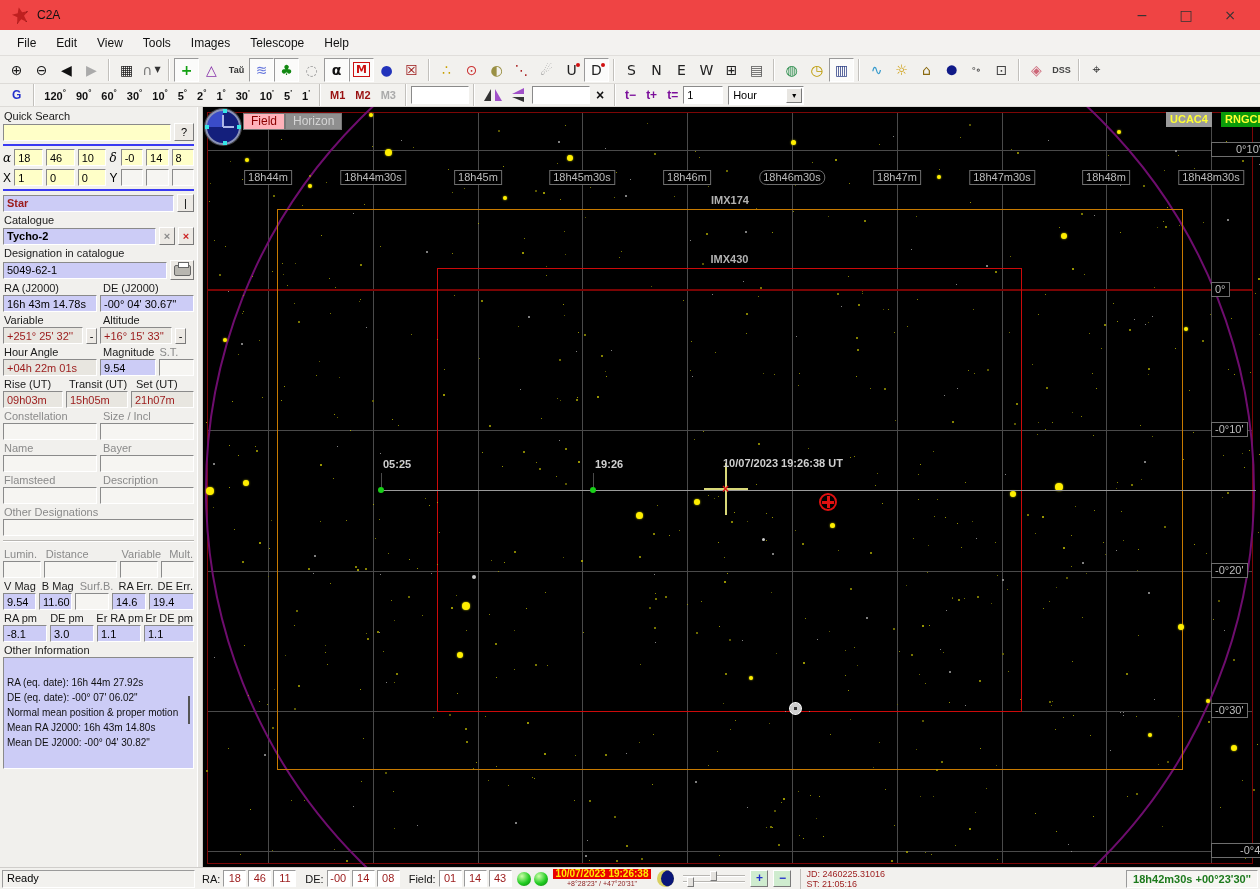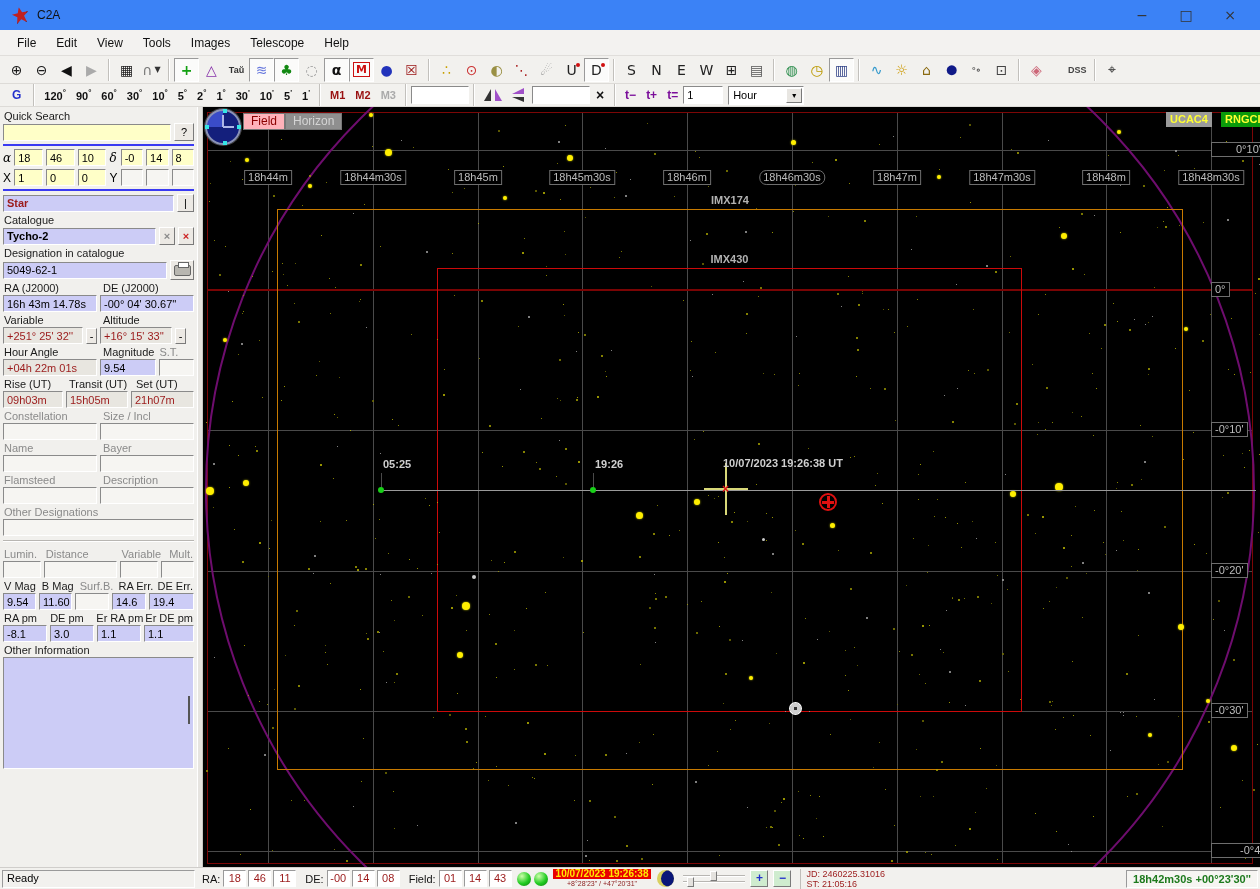--- a/index.html
+++ b/index.html
@@ -1,20 +1,20 @@
 <!DOCTYPE html>
 <html><head>
 <meta charset="utf-8">
 <style>
   * { box-sizing: border-box; margin:0; padding:0; }
   html,body { width:1260px; height:889px; overflow:hidden; }
   body { font-family:"Liberation Sans", sans-serif; font-size:11px; background:#eceae6; position:relative; }
 
   
-  .titlebar { height:30px; background:#3b82f6; display:flex; align-items:center; padding:0 8px; }
+  .titlebar { height:30px; background:#ef4444; display:flex; align-items:center; padding:0 8px; }
   .star-logo { width:17px; height:17px; background:#bf2020; display:inline-block; margin:0 8px 0 4px;
     clip-path:polygon(50% 0,63% 33%,98% 35%,70% 56%,80% 95%,50% 72%,20% 95%,30% 56%,2% 35%,37% 33%);
     transform:rotate(-12deg); box-shadow:inset -2px -2px 0 #6e1010; }
   .title-text { font-size:12px; color:#111; }
   .tb-spacer { flex:1; }
   .winctl { width:44px; height:28px; border:none; background:transparent; font-size:14px; color:#333; cursor:default; font-family:"DejaVu Sans",sans-serif; }
   .menubar { height:26px; background:#f3f2f0; display:flex; align-items:center; padding-left:8px; gap:2px; border-bottom:1px solid #e0dedb;}
   .menu-item { border:none; background:transparent; font-size:12px; padding:3px 9px; color:#111; font-family:"Liberation Sans",sans-serif;}
 
   
@@ -243,21 +243,21 @@
       <span class="glyph txt" style="color: rgb(85, 85, 85);">°∘</span>
     </button>
     <button class="tb-btn">
       <span class="glyph" style="color: rgb(68, 68, 68);">⊡</span>
     </button>
     <span class="tbsep"></span>
     <button class="tb-btn">
       <span class="glyph" style="color: rgb(204, 102, 119);">◈</span>
     </button>
     <button class="tb-btn">
-      <span class="glyph txt" style="color: rgb(68, 68, 68); margin-left: 16px;">DSS</span>
+      <span class="glyph txt" style="color: rgb(68, 68, 68);">DSS</span>
     </button>
     <span class="tbsep"></span>
     <button class="tb-btn">
       <span class="glyph" style="color: rgb(51, 51, 51);">⌖</span>
     </button>
   </div>
 
 <div class="toolbar toolbar2">
   <button class="g-btn">G</button>
   <span class="tbsep"></span>
@@ -471,20 +471,25 @@
     </div>
     <div class="sb-row">
       <span class="field lav" style="width:44px">-8.1</span>
       <span class="field lav" style="width:44px">3.0</span>
       <span class="field lav" style="width:44px">1.1</span>
       <span class="field lav" style="flex:1">1.1</span>
     </div>
 
     <div class="sb-label">Other Information</div>
     <div class="other-info">
+      <span style="white-space:pre-line">RA (eq. date): 16h 44m 27.92s
+DE (eq. date): -00° 07' 06.02"
+Normal mean position &amp; proper motion
+Mean RA J2000: 16h 43m 14.80s
+Mean DE J2000: -00° 04' 30.82"</span>
       <span class="oi-scroll"></span>
     </div>
   </div>
 
   <div class="splitter"></div>
 
   <div class="chartarea">
     <div id="chart-built">
         <div class="chart-border" style="position: absolute; left: 4px; top: 5px; width: 1046px; height: 752px;"></div>
         <div class="gridline" style="position: absolute; left: 65px; top: 6px; width: 1px; height: 750px;"></div>

